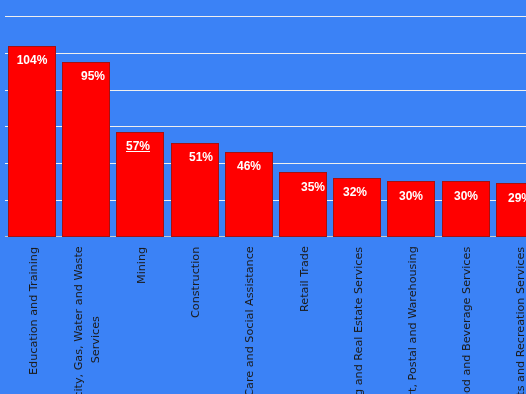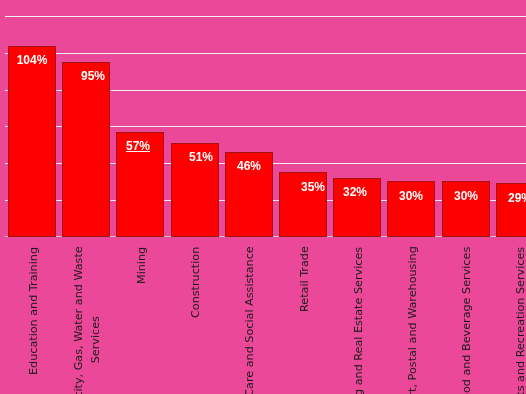--- a/index.html
+++ b/index.html
@@ -2,21 +2,21 @@
 <html><head>
 <meta charset="utf-8">
 <title>Bar chart</title>
 <style>
   html,body{margin:0;padding:0;}
   body{
     width:526px;height:394px;overflow:hidden;background:#ffffff;
     font-family:"Liberation Sans",sans-serif;
     -webkit-font-smoothing:antialiased;
   }
-  #chart{position:relative;width:526px;height:394px;overflow:hidden;background:#ec4899;}
+  #chart{position:relative;width:526px;height:394px;overflow:hidden;background:#3b82f6;}
 
   
   .gridline{position:absolute;left:5px;width:521px;height:1px;background:#efefef;}
 
   
   #plot{position:absolute;left:0;top:0;width:526px;height:394px;}
 
   .bar{position:absolute;background:#ff0000;box-sizing:border-box;
        border:1px solid #a61111;}
   .bar-value{position:absolute;will-change:transform;color:#ffffff;font-weight:bold;font-size:12px;

